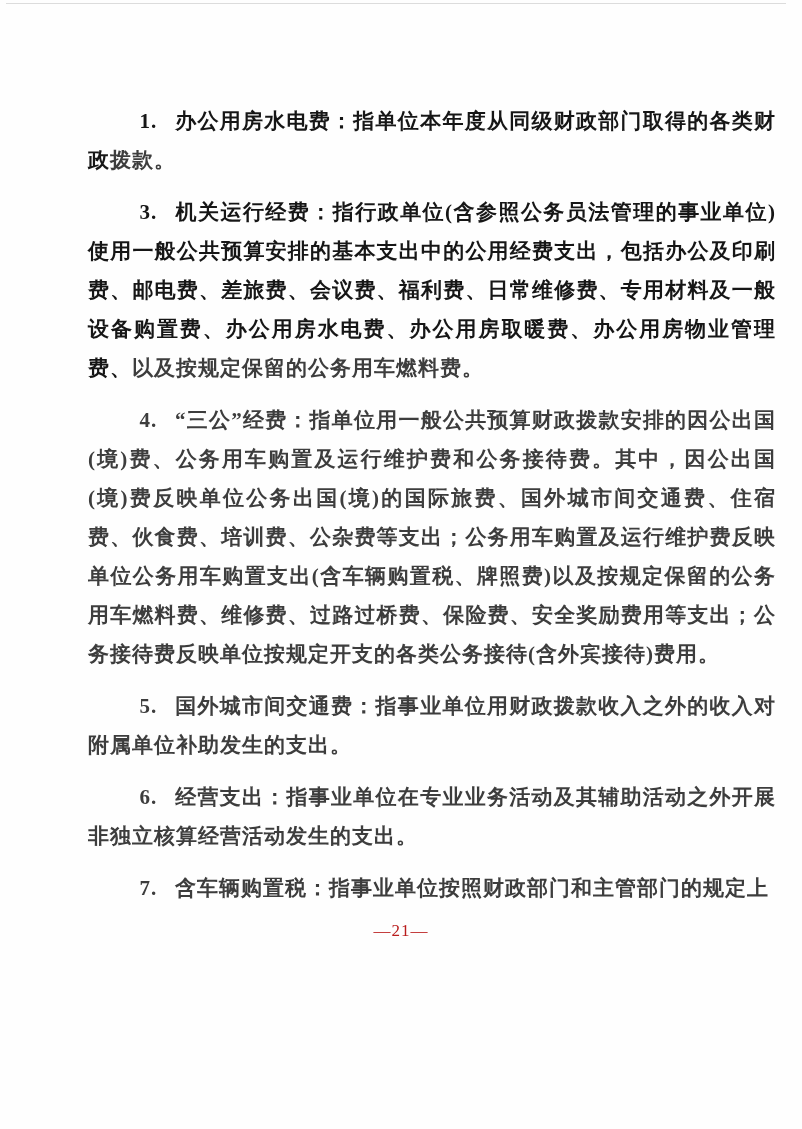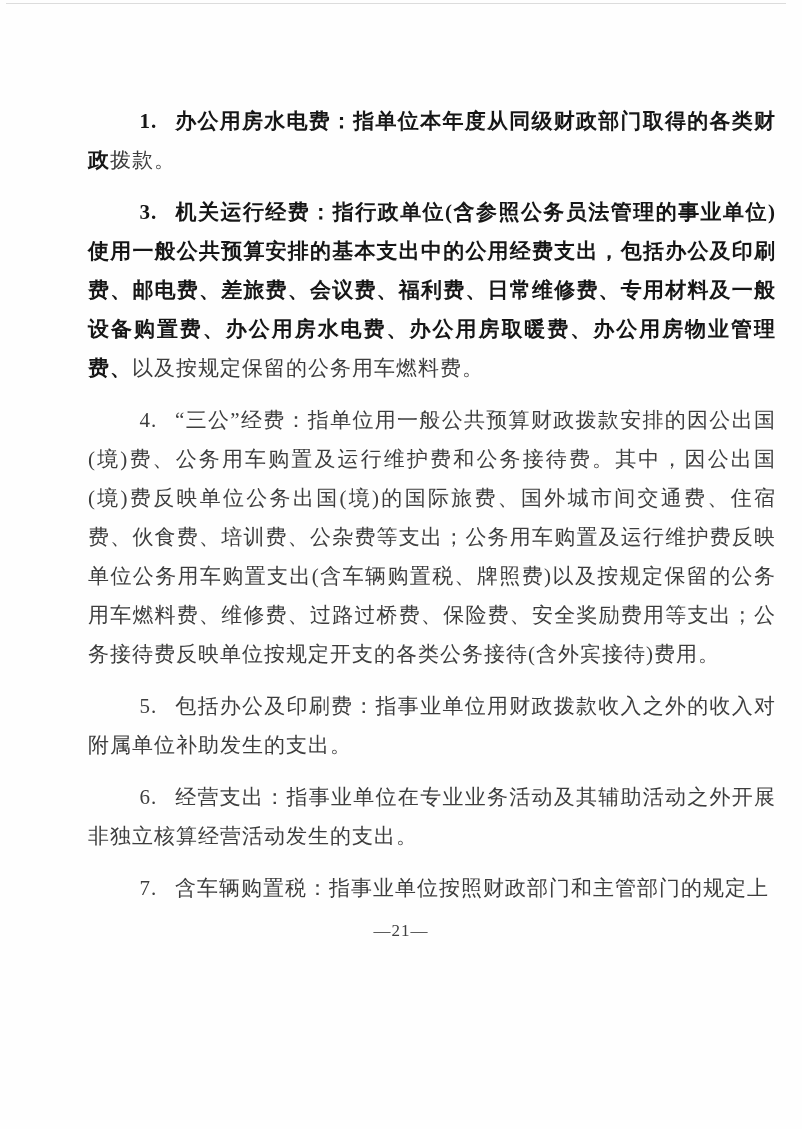--- a/index.html
+++ b/index.html
@@ -38,48 +38,48 @@
       color: #3d3d3d;
     }
     .num {
       margin-right: 0.85em;
     }
     .seg-bold {
       font-weight: 700;
       color: #161616;
     }
     .seg-light {
-      font-weight: 400;
+      font-weight: 700;
       color: #3d3d3d;
     }
     .page-number {
       margin-top: 2px;
       text-align: center;
       font-size: 17px;
       letter-spacing: 1px;
-      color: #404040;
+      color: #b91c1c;
       font-family: "Liberation Serif", "DejaVu Serif", serif;
     }
   </style>
 </head>
 <body>
 
 <div class="page">
   <div class="scan-edge"></div>
 
   <div class="content">
 
     <p class="para"><span class="num seg-bold">1.</span><span class="seg-bold">办公用房水电费：指单位本年度从同级财政部门取得的各类财政</span><span class="seg-light">拨款。</span></p>
 
 
     <p class="para"><span class="num seg-bold">3.</span><span class="seg-bold">机关运行经费：指行政单位(含参照公务员法管理的事业单位)使用一般公共预算安排的基本支出中的公用经费支出，包括办公及印刷费、邮电费、差旅费、会议费、福利费、日常维修费、专用材料及一般设备购置费、办公用房水电费、办公用房取暖费、办公用房物业管理费、</span><span class="seg-light">以及按规定保留的公务用车燃料费。</span></p>
 
     <p class="para"><span class="num seg-light">4.</span><span class="seg-light">“三公”经费：指单位用一般公共预算财政拨款安排的因公出国(境)费、公务用车购置及运行维护费和公务接待费。其中，因公出国(境)费反映单位公务出国(境)的国际旅费、国外城市间交通费、住宿费、伙食费、培训费、公杂费等支出；公务用车购置及运行维护费反映单位公务用车购置支出(含车辆购置税、牌照费)以及按规定保留的公务用车燃料费、维修费、过路过桥费、保险费、安全奖励费用等支出；公务接待费反映单位按规定开支的各类公务接待(含外宾接待)费用。</span></p>
 
-    <p class="para"><span class="num seg-light">5.</span><span class="seg-light">包括办公及印刷费：指事业单位用财政拨款收入之外的收入对附属单位补助发生的支出。</span></p>
+    <p class="para"><span class="num seg-light">5.</span><span class="seg-light">国外城市间交通费：指事业单位用财政拨款收入之外的收入对附属单位补助发生的支出。</span></p>
 
     <p class="para"><span class="num seg-light">6.</span><span class="seg-light">经营支出：指事业单位在专业业务活动及其辅助活动之外开展非独立核算经营活动发生的支出。</span></p>
 
     <p class="para"><span class="num seg-light">7.</span><span class="seg-light">含车辆购置税：指事业单位按照财政部门和主管部门的规定上</span></p>
 
   </div>
 
   <div class="page-number">—21—</div>
 </div>
 

